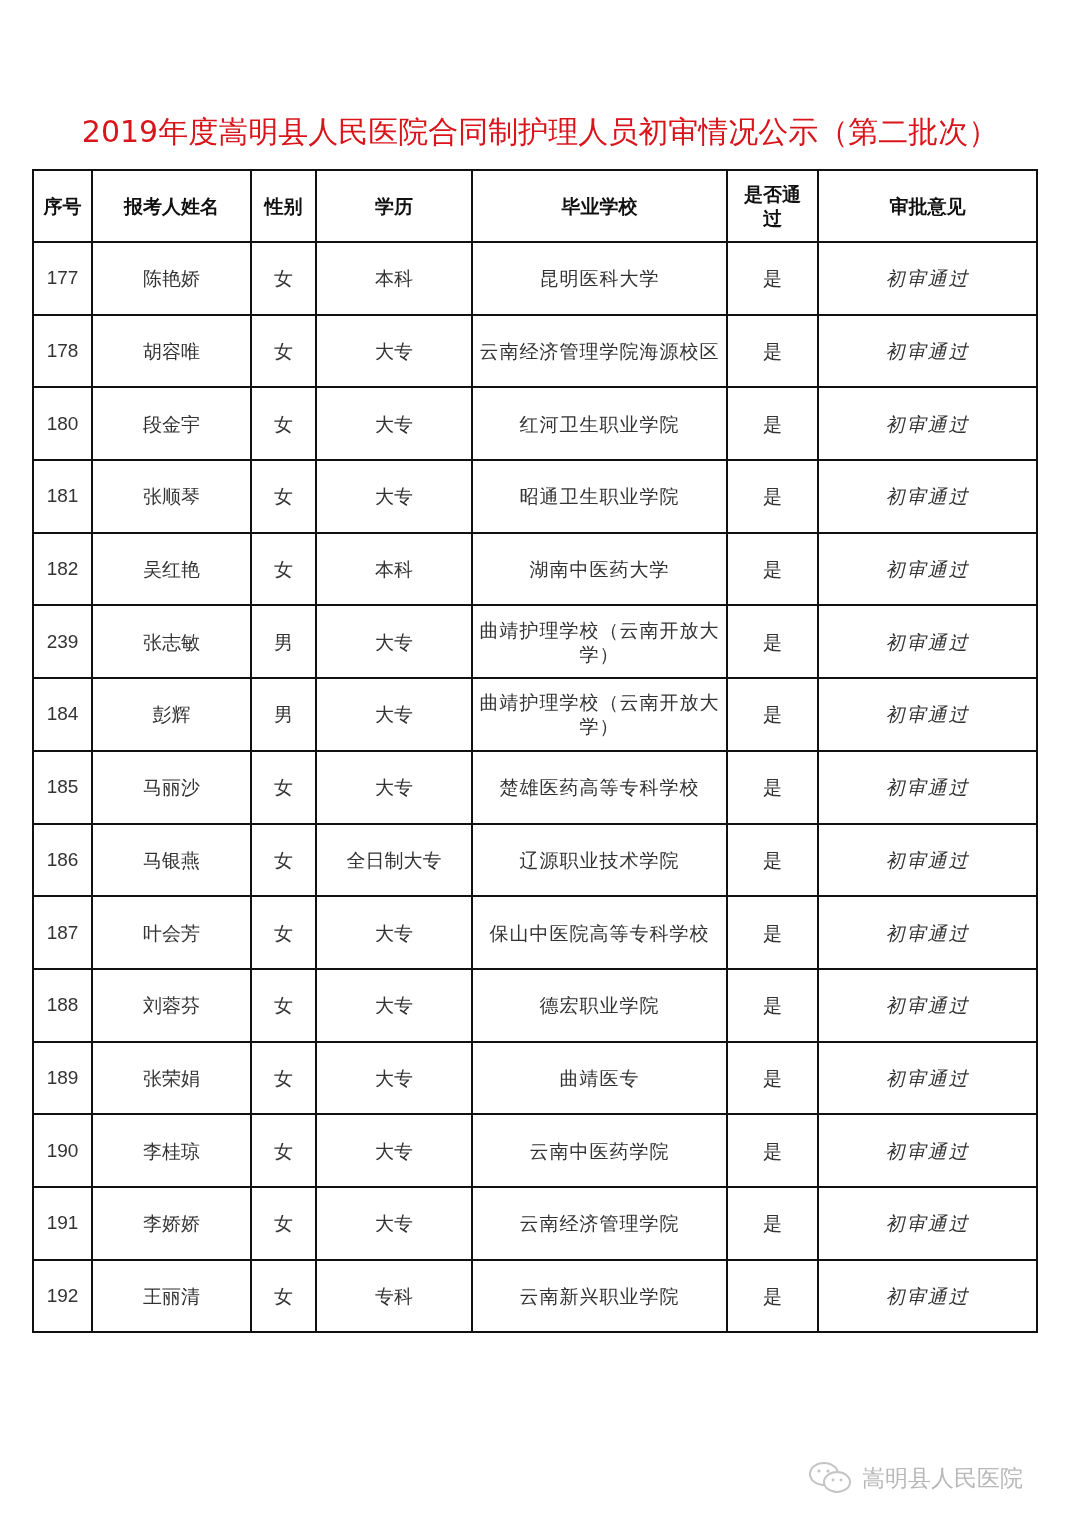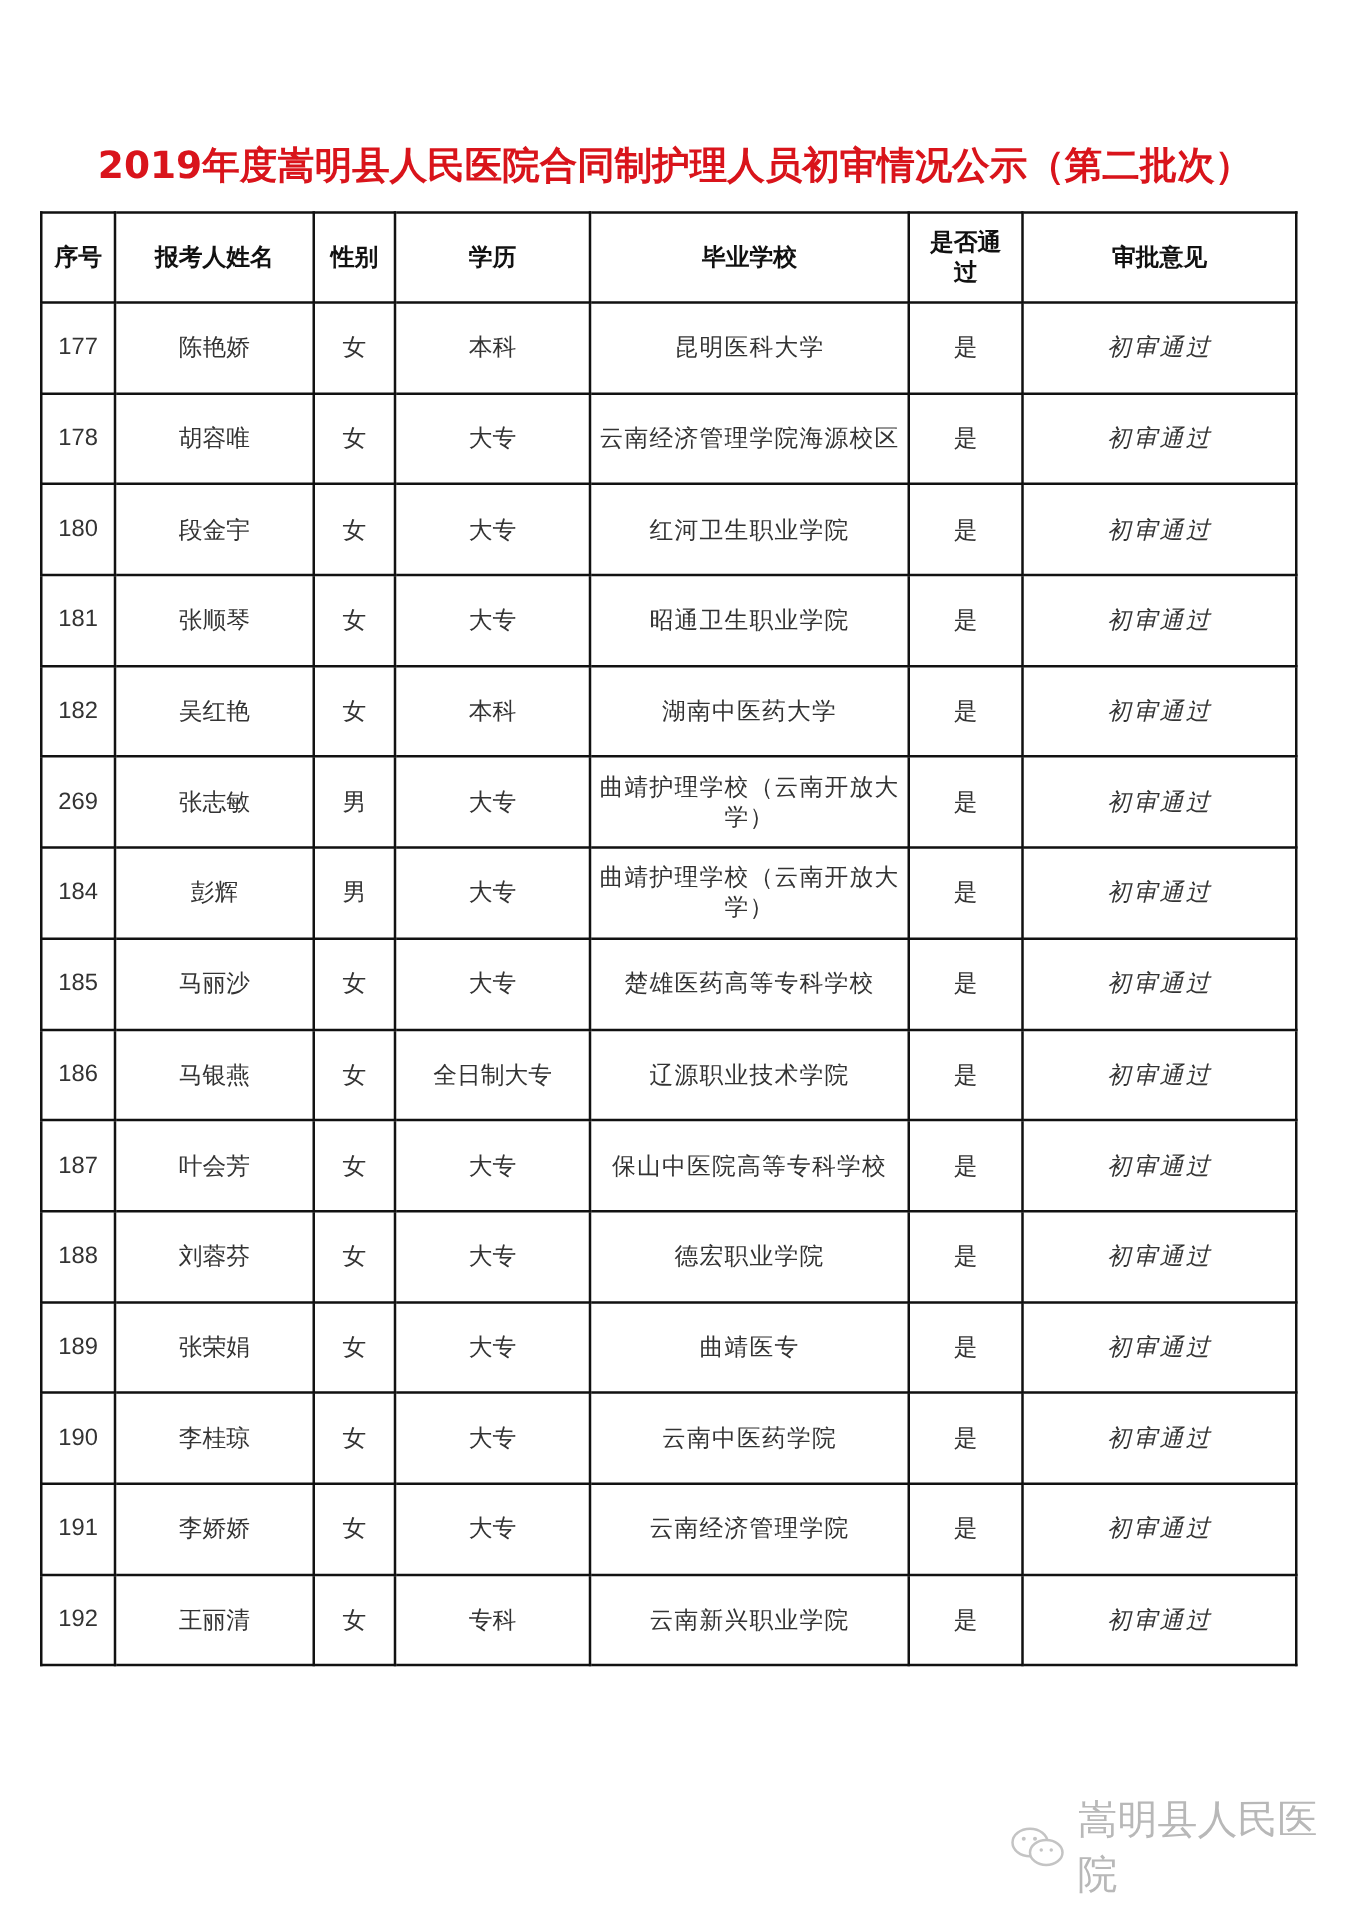--- a/index.html
+++ b/index.html
@@ -3,41 +3,41 @@
 <meta charset="utf-8">
 <style>
   html, body { margin: 0; padding: 0; }
   body {
     width: 1080px; height: 1526px; background: #ffffff; position: relative; overflow: hidden;
     font-family: "DejaVu Serif", "Liberation Serif", serif; color: #222;
   }
   .title {
     position: absolute; top: 112px; left: 0; width: 1080px; text-align: center;
     font-family: "DejaVu Sans", "Liberation Sans", sans-serif;
-    font-weight: bold; font-size: 30px; color: #d9141b; letter-spacing: 0px;
+    font-weight: normal; font-size: 30px; color: #d9141b; letter-spacing: 0px;
   }
   table.grid {
     position: absolute; top: 169px; left: 32px; width: 1004px;
     border-collapse: collapse; table-layout: fixed;
   }
   table.grid td, table.grid th {
     border: 2px solid #111; text-align: center; vertical-align: middle; padding: 0 4px;
   }
   table.grid th {
     height: 70px; font-weight: bold; font-size: 19px; color: #111;
     font-family: "DejaVu Serif", "Liberation Serif", serif; line-height: 24px;
   }
   table.grid td { height: 70.7px; font-size: 19px; line-height: 24px; color: #333; }
   td.num { font-family: Liberation Sans, sans-serif; font-size: 19px; color: #333; }
   td.result { font-size: 21px; letter-spacing: 2px; font-style: italic; }
   td.school { letter-spacing: 1px; }
   .watermark {
     position: absolute; left: 808px; top: 1458px; height: 40px;
     display: flex; align-items: center; gap: 8px;
-    color: #b8b8b8; font-family: "DejaVu Sans", sans-serif; font-size: 32px;
+    color: #b8b8b8; font-family: "DejaVu Sans", sans-serif; font-size: 23px;
   }
   .wm-icon { width: 46px; height: 36px; position: relative; }
 </style>
 </head>
 <body>
 
 <div class="title">2019年度嵩明县人民医院合同制护理人员初审情况公示（第二批次）</div>
 
 <table class="grid">
   <colgroup>
@@ -100,21 +100,21 @@
       <tr>
         <td class="num">182</td>
         <td>吴红艳</td>
         <td>女</td>
         <td>本科</td>
         <td class="school">湖南中医药大学</td>
         <td>是</td>
         <td class="result">初审通过</td>
       </tr>
       <tr>
-        <td class="num">269</td>
+        <td class="num">239</td>
         <td>张志敏</td>
         <td>男</td>
         <td>大专</td>
         <td class="school">曲靖护理学校（云南开放大学）</td>
         <td>是</td>
         <td class="result">初审通过</td>
       </tr>
       <tr>
         <td class="num">184</td>
         <td>彭辉</td>

